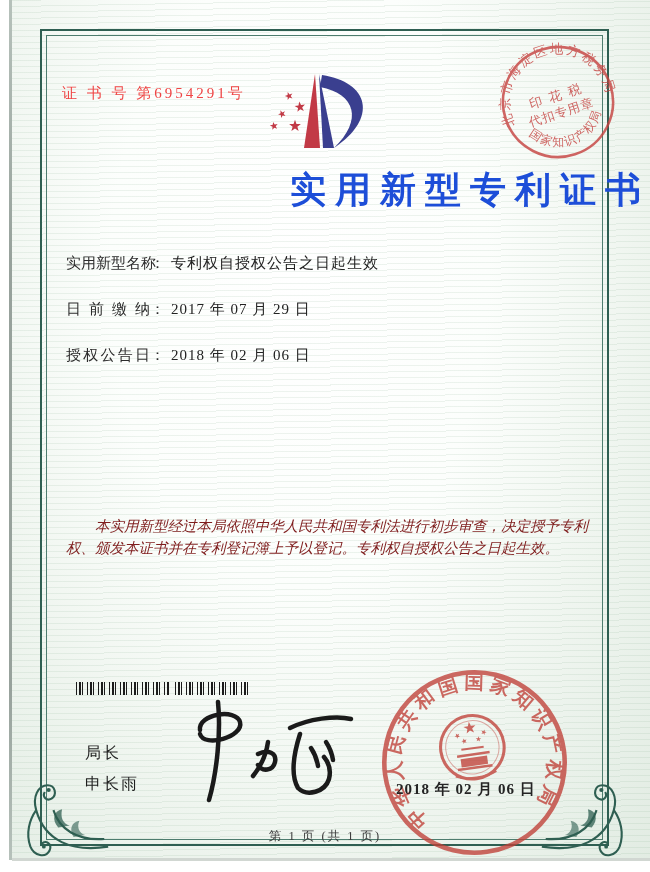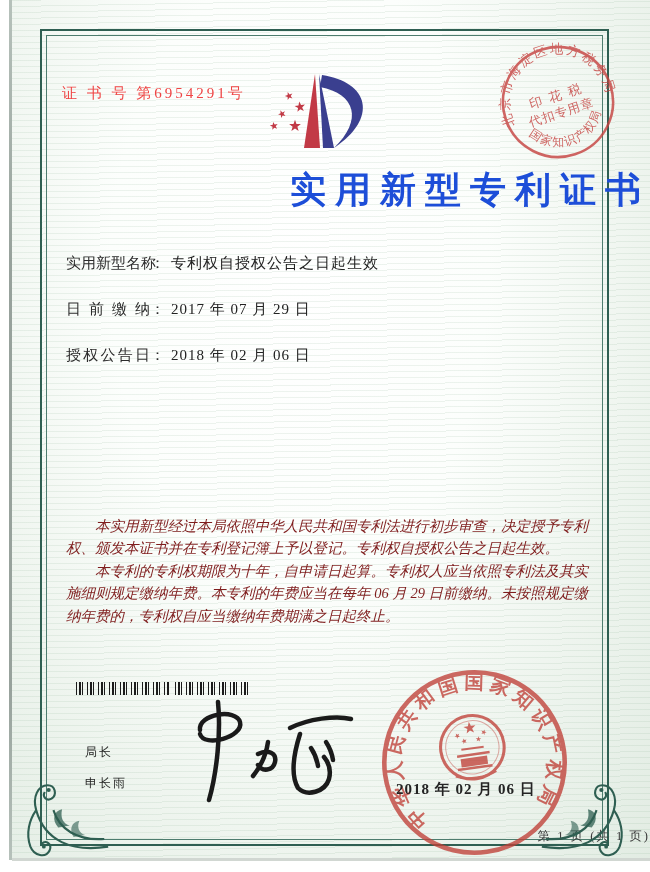--- a/index.html
+++ b/index.html
@@ -56,33 +56,33 @@
   }
   .paragraphs p{margin:0;text-indent:2em;}
   .barcode{
     position:absolute;left:76px;top:682px;width:172px;height:13px;
     background:repeating-linear-gradient(90deg,
       #1c1c1c 0 1.5px, transparent 1.5px 3px,
       #1c1c1c 3px 5px, transparent 5px 6.5px,
       #1c1c1c 6.5px 7.5px, transparent 7.5px 11px);
   }
   .director{
-    position:absolute;left:85px;top:737px;font-size:12px;color:#1e1e1e;line-height:31px;
+    position:absolute;left:85px;top:737px;font-size:16px;color:#1e1e1e;line-height:31px;
     letter-spacing:2px;
   }
   .sig-svg{position:absolute;left:140px;top:692px;}
   .seal-svg{position:absolute;left:372px;top:660px;}
   .seal-date{
     position:absolute;left:396px;top:780px;width:180px;font-size:15px;font-weight:bold;
     color:#242424;letter-spacing:1px;z-index:5;white-space:nowrap;
   }
   .stamp-svg{position:absolute;left:478px;top:22px;}
   .logo-svg{position:absolute;left:268px;top:58px;}
   .footer{
-    position:absolute;left:0;top:828px;width:650px;text-align:right;
+    position:absolute;left:0;top:828px;width:650px;text-align:center;
     font-size:12.5px;letter-spacing:2px;color:#3a3a3a;
   }
   .flourish{position:absolute;z-index:3;}
   .flourish-bl{left:16px;top:766px;}
   .flourish-br{left:538px;top:766px;transform:scaleX(-1);}
   svg text{font-family:"Liberation Serif","DejaVu Serif",serif;}
 </style>
 </head>
 <body>
 
@@ -154,21 +154,20 @@
   <div class="field-row">
     <span class="field-label">日前缴纳</span><span class="field-colon">：</span><span class="field-value">2017 年 07 月 29 日</span>
   </div>
   <div class="field-row">
     <span class="field-label">授权公告日</span><span class="field-colon">：</span><span class="field-value">2018 年 02 月 06 日</span>
   </div>
 </div>
 
 <div class="paragraphs">
   <p>本实用新型经过本局依照中华人民共和国专利法进行初步审查，决定授予专利权、颁发本证书并在专利登记簿上予以登记。专利权自授权公告之日起生效。</p>
-  <p>本专利的专利权期限为十年，自申请日起算。专利权人应当依照专利法及其实施细则规定缴纳年费。本专利的年费应当在每年 06 月 29 日前缴纳。未按照规定缴纳年费的，专利权自应当缴纳年费期满之日起终止。</p>
 </div>
 
 <div class="barcode"></div>
 
 <div class="director">
   <div>局长</div>
   <div>申长雨</div>
 </div>
 
 <svg class="sig-svg" width="220" height="115" viewBox="0 0 220 115">

